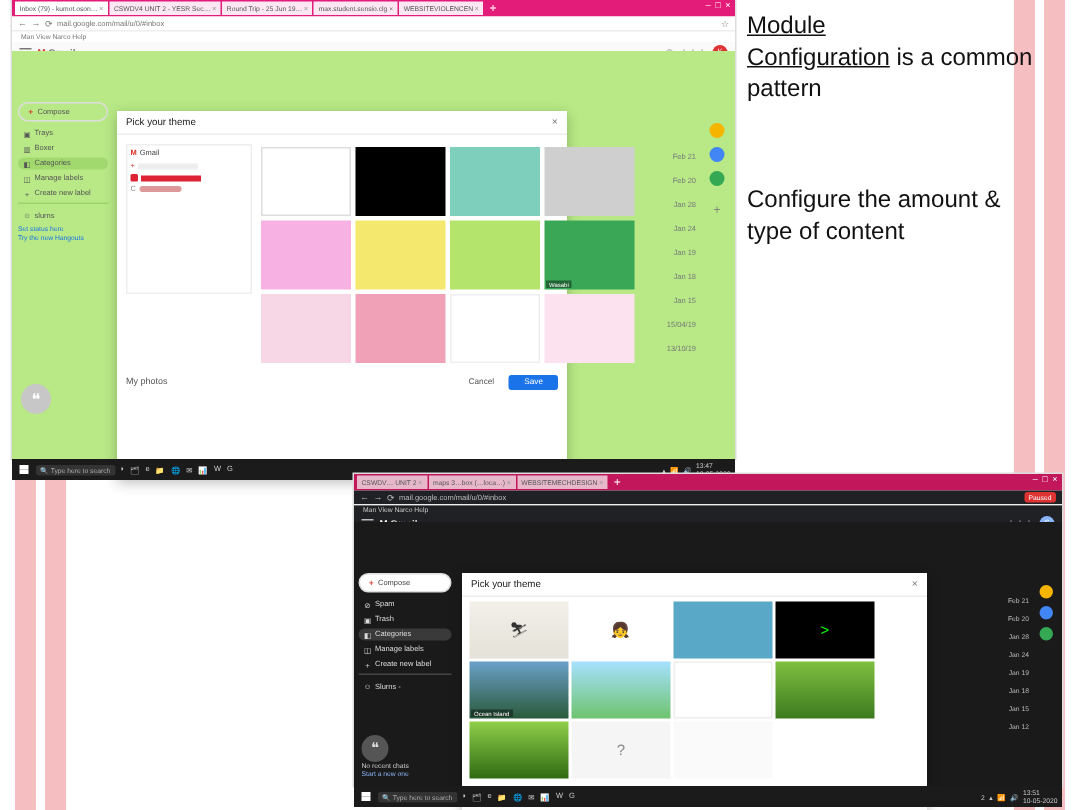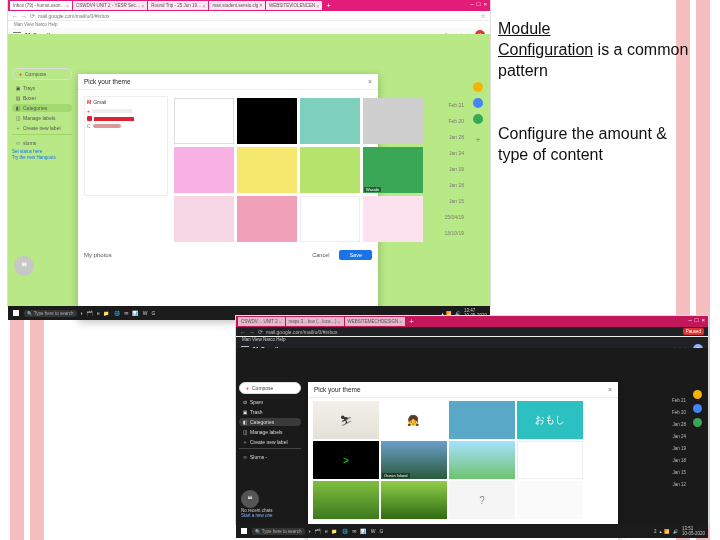--- a/index.html
+++ b/index.html
@@ -1,20 +1,20 @@
 <!DOCTYPE html>
 <html><head>
 <meta charset="utf-8">
 <style>
   *{box-sizing:border-box;margin:0;padding:0;font-family:Arial,Helvetica,sans-serif}
   body{width:720px;height:540px;background:#fff;position:relative;overflow:hidden}
   .bg-stripe{position:absolute;top:0;bottom:0;width:14px;background:#f5bfc2}
   .stripe-1{left:10px}.stripe-2{left:30px}.stripe-3{right:10px}.stripe-4{right:30px}
   .text-block{position:absolute;font-size:16px;line-height:1.3;color:#111}
-  .txt1{left:498px;top:19px;width:200px}
+  .txt1{left:498px;top:8px;width:200px}
   .txt2{left:498px;top:124px;width:200px}
   .underline{text-decoration:underline}
 
   
   .browser{position:absolute;background:#fff;font-size:6px;color:#444;box-shadow:0 0 0 1px #ddd}
   .tabbar{background:#e31c79;height:11px;display:flex;align-items:center;gap:1px;padding:0 2px}
   .tab{background:#fce7f3;height:9px;display:flex;align-items:center;padding:0 3px;font-size:4.5px;color:#555;gap:1px}
   .tab.active{background:#fff}
   .tab-close{font-size:5px;color:#999}
   .tab-new{color:#fff;font-size:8px;padding:0 3px}
@@ -413,23 +413,20 @@
       <div class="theme-grid" id="s2-grid">
             <div class="tile" style="background: linear-gradient(rgb(243, 240, 234), rgb(228, 225, 216));">
               <div style="width: 100%; text-align: center; align-self: center; font-size: 10px; color: rgb(51, 51, 51);">⛷</div>
             </div>
             <div class="tile" style="background: rgb(255, 255, 255);">
               <div style="width: 100%; text-align: center; align-self: center; font-size: 10px; color: rgb(51, 51, 51);">👧</div>
             </div>
             <div class="tile" style="background: rgb(90, 168, 200);">
               <div style="width: 100%; text-align: center; align-self: center; font-size: 10px; color: rgb(51, 51, 51);"> </div>
             </div>
-            <div class="tile" style="background: rgb(44, 192, 192);">
-              <div style="width: 100%; text-align: center; align-self: center; font-size: 10px; color: rgb(255, 255, 255);">おもし</div>
-            </div>
             <div class="tile" style="background: rgb(0, 0, 0);">
               <div style="width: 100%; text-align: center; align-self: center; font-size: 10px; color: rgb(0, 255, 0);">&gt;</div>
             </div>
             <div class="tile" style="background: linear-gradient(rgb(106, 160, 201), rgb(42, 90, 59));">
               <span style="background: rgba(0, 0, 0, 0.4); padding: 0px 2px;">Ocean Island</span>
             </div>
             <div class="tile" style="background: linear-gradient(rgb(166, 225, 255), rgb(110, 195, 110));"></div>
             <div class="tile" style="background: rgb(255, 255, 255); border: 1px solid rgb(238, 238, 238);"></div>
             <div class="tile" style="background: linear-gradient(rgb(127, 191, 63), rgb(61, 122, 31));"></div>
             <div class="tile" style="background: linear-gradient(rgb(143, 207, 74), rgb(47, 106, 18));"></div>

